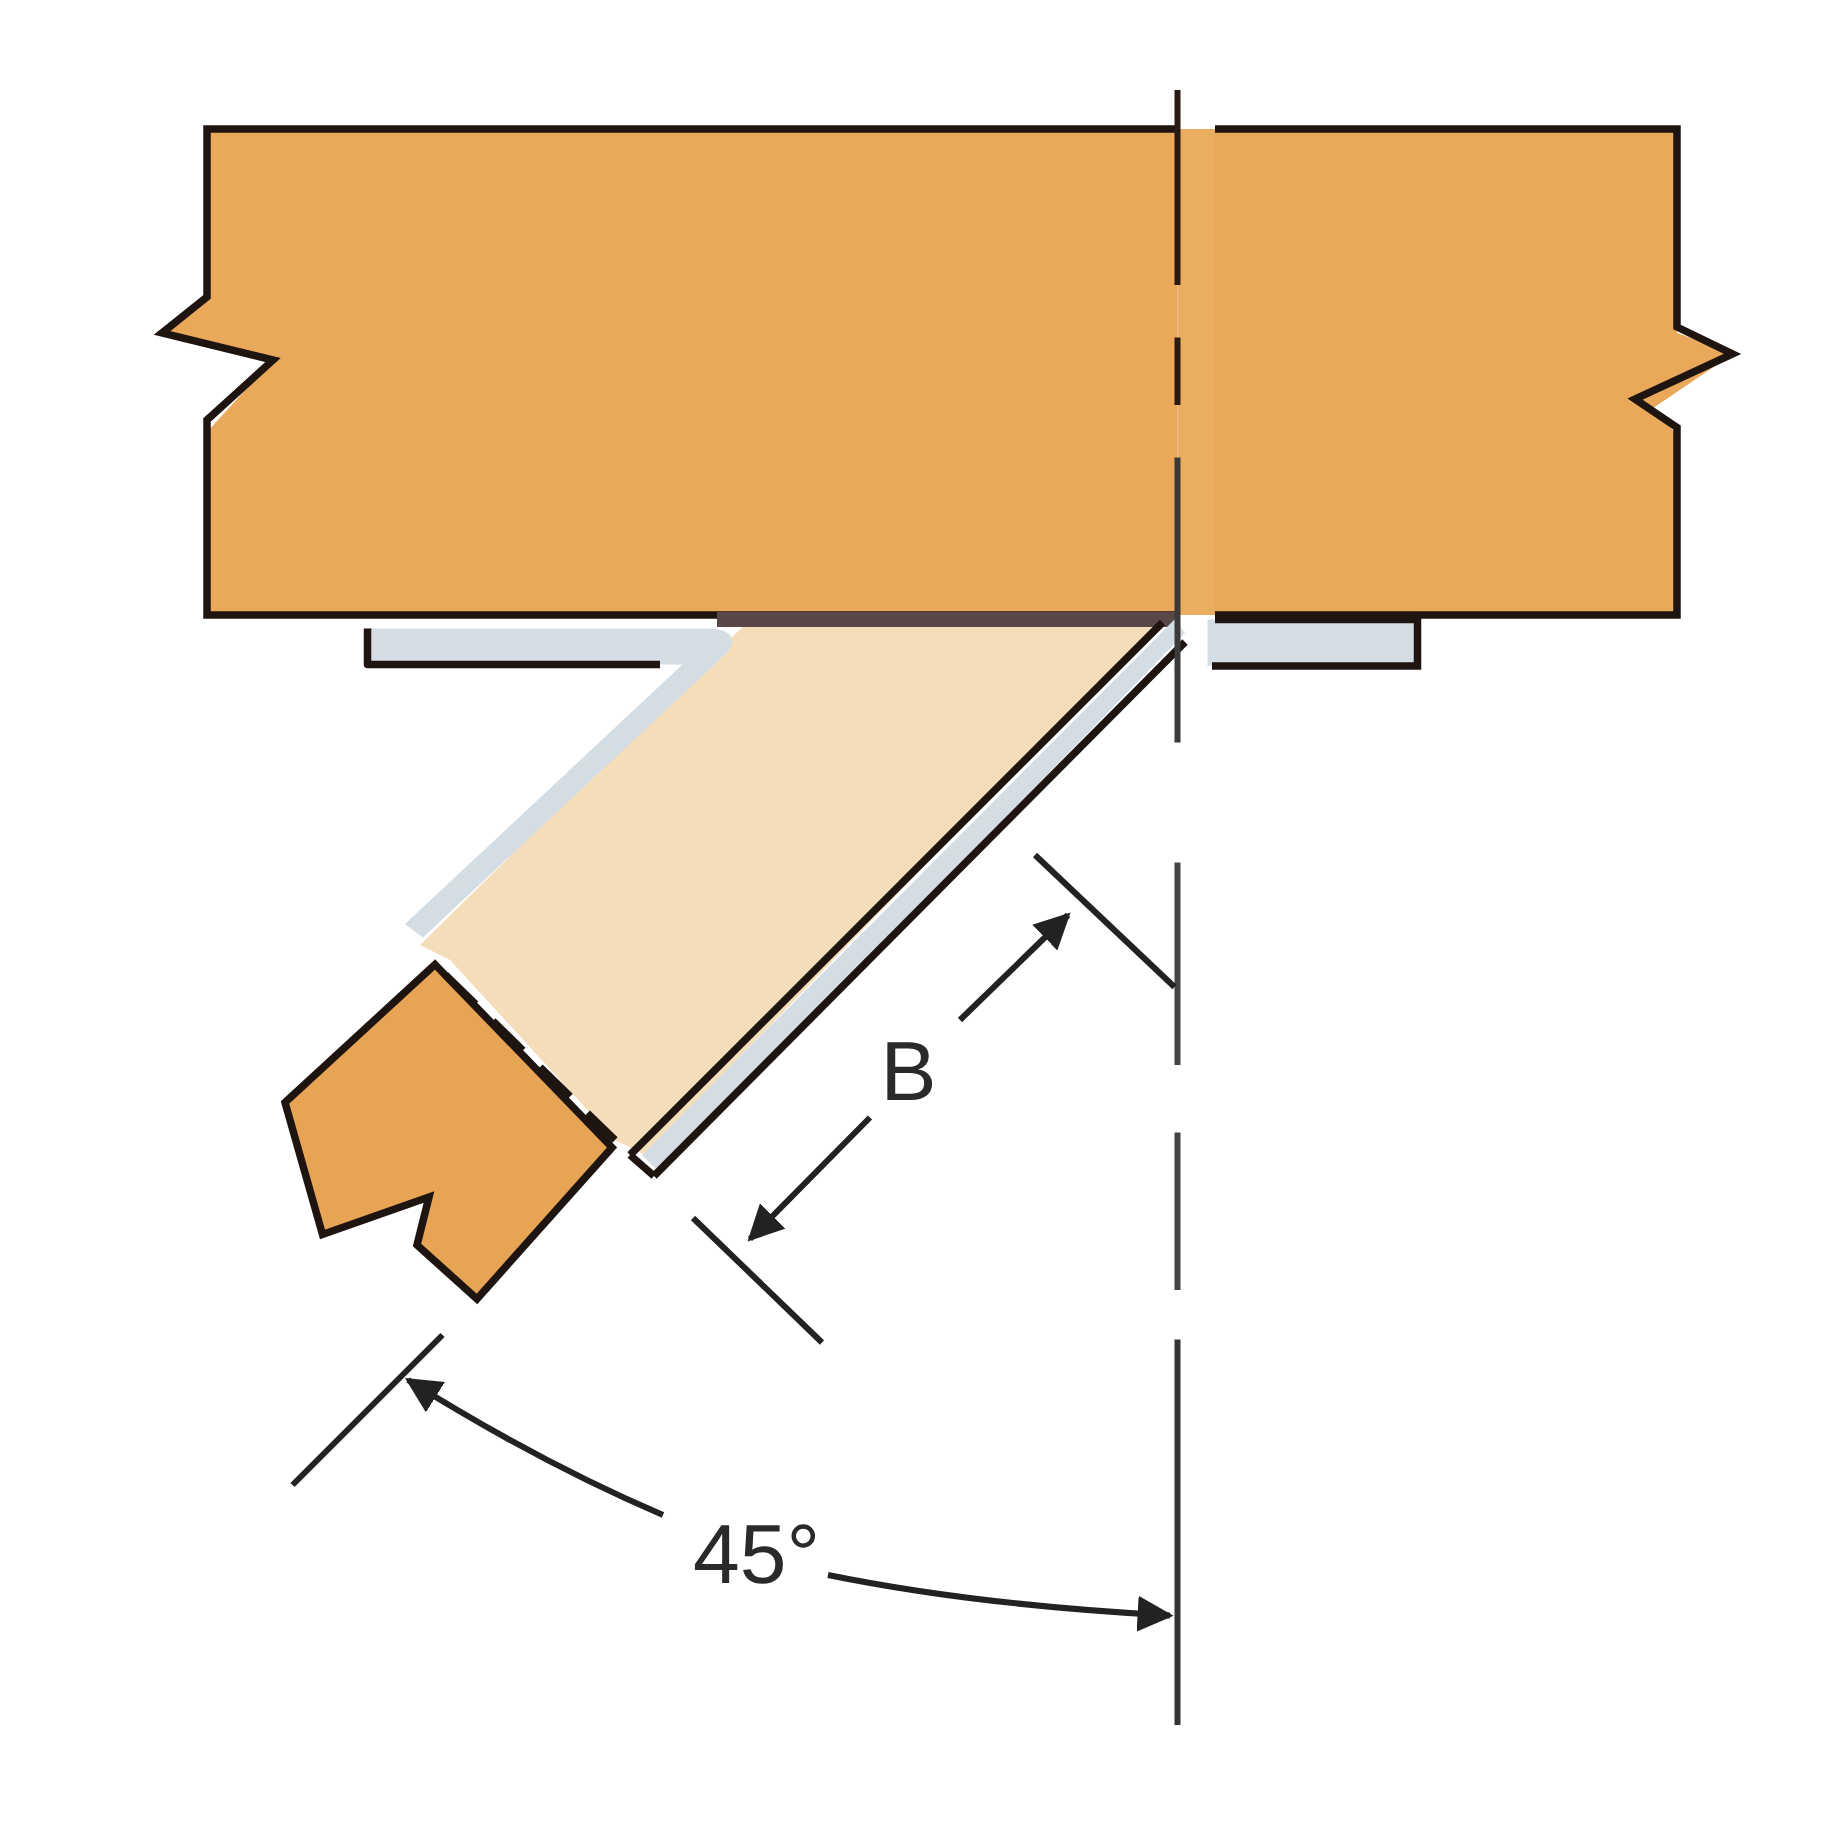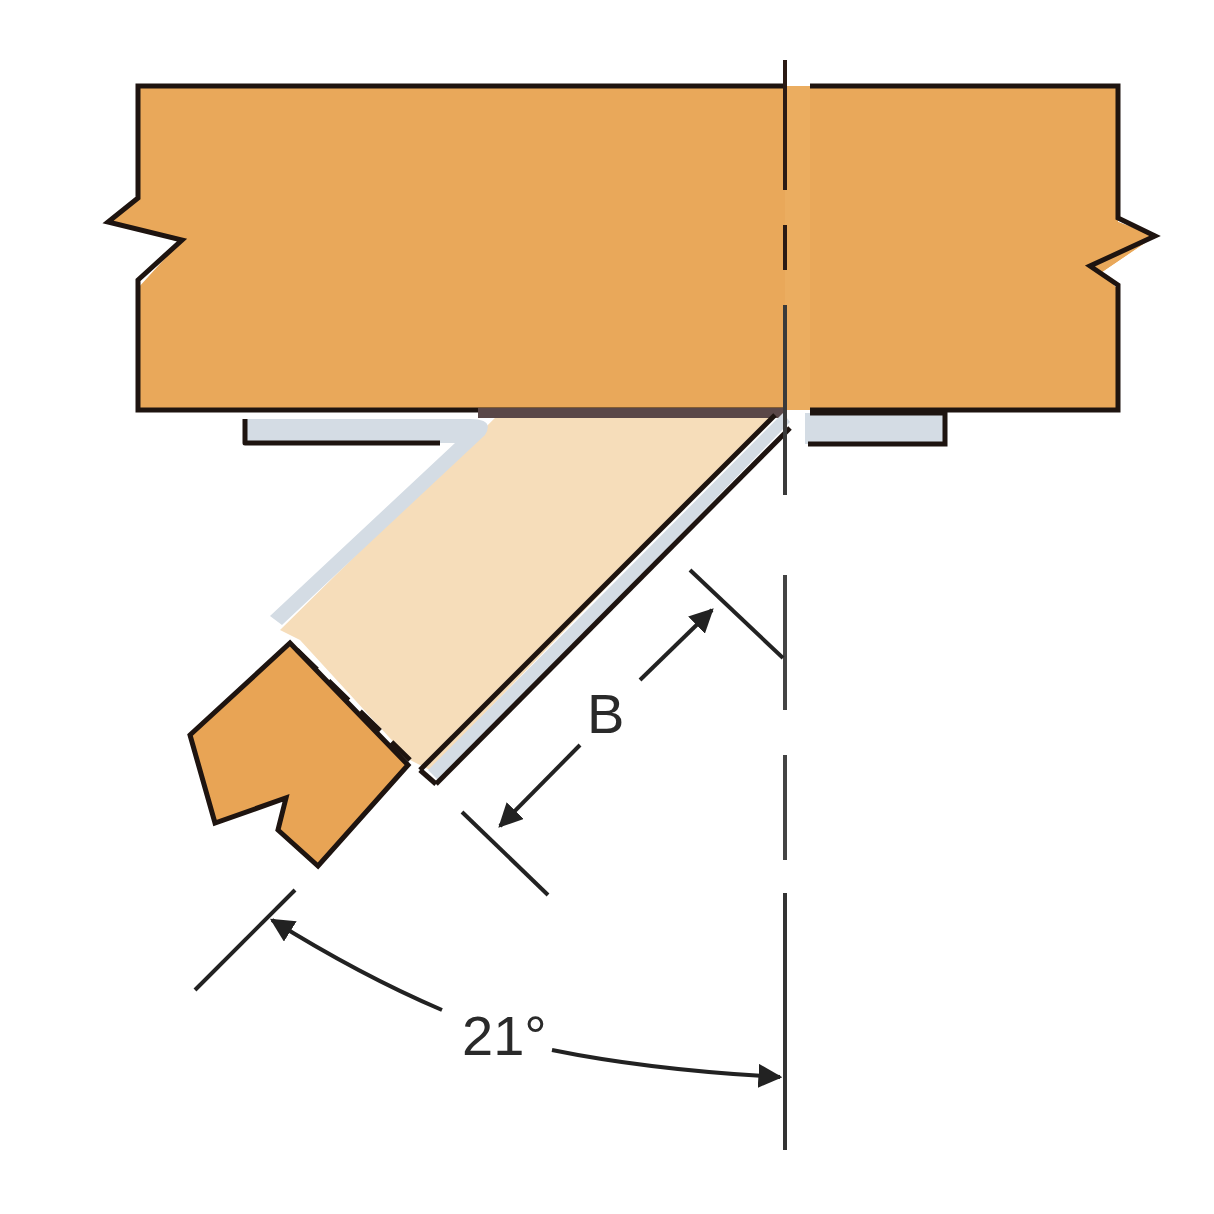--- a/index.html
+++ b/index.html
@@ -75,13 +75,13 @@
   </g>
 
   <g>
     <line x1="195" y1="990" x2="295" y2="890" stroke="#222" stroke-width="4"></line>
     <path d="M442,1010 Q360,975 272,920" fill="none" stroke="#222" stroke-width="4" marker-end="url(#arrowhead)"></path>
     <path d="M552,1050 Q650,1070 780,1077" fill="none" stroke="#222" stroke-width="4" marker-end="url(#arrowhead)"></path>
   </g>
 </svg>
 
 <div class="label" id="label-b">B</div>
-<div class="label" id="label-angle">21°</div>
+<div class="label" id="label-angle">45°</div>
 
 </body></html>

